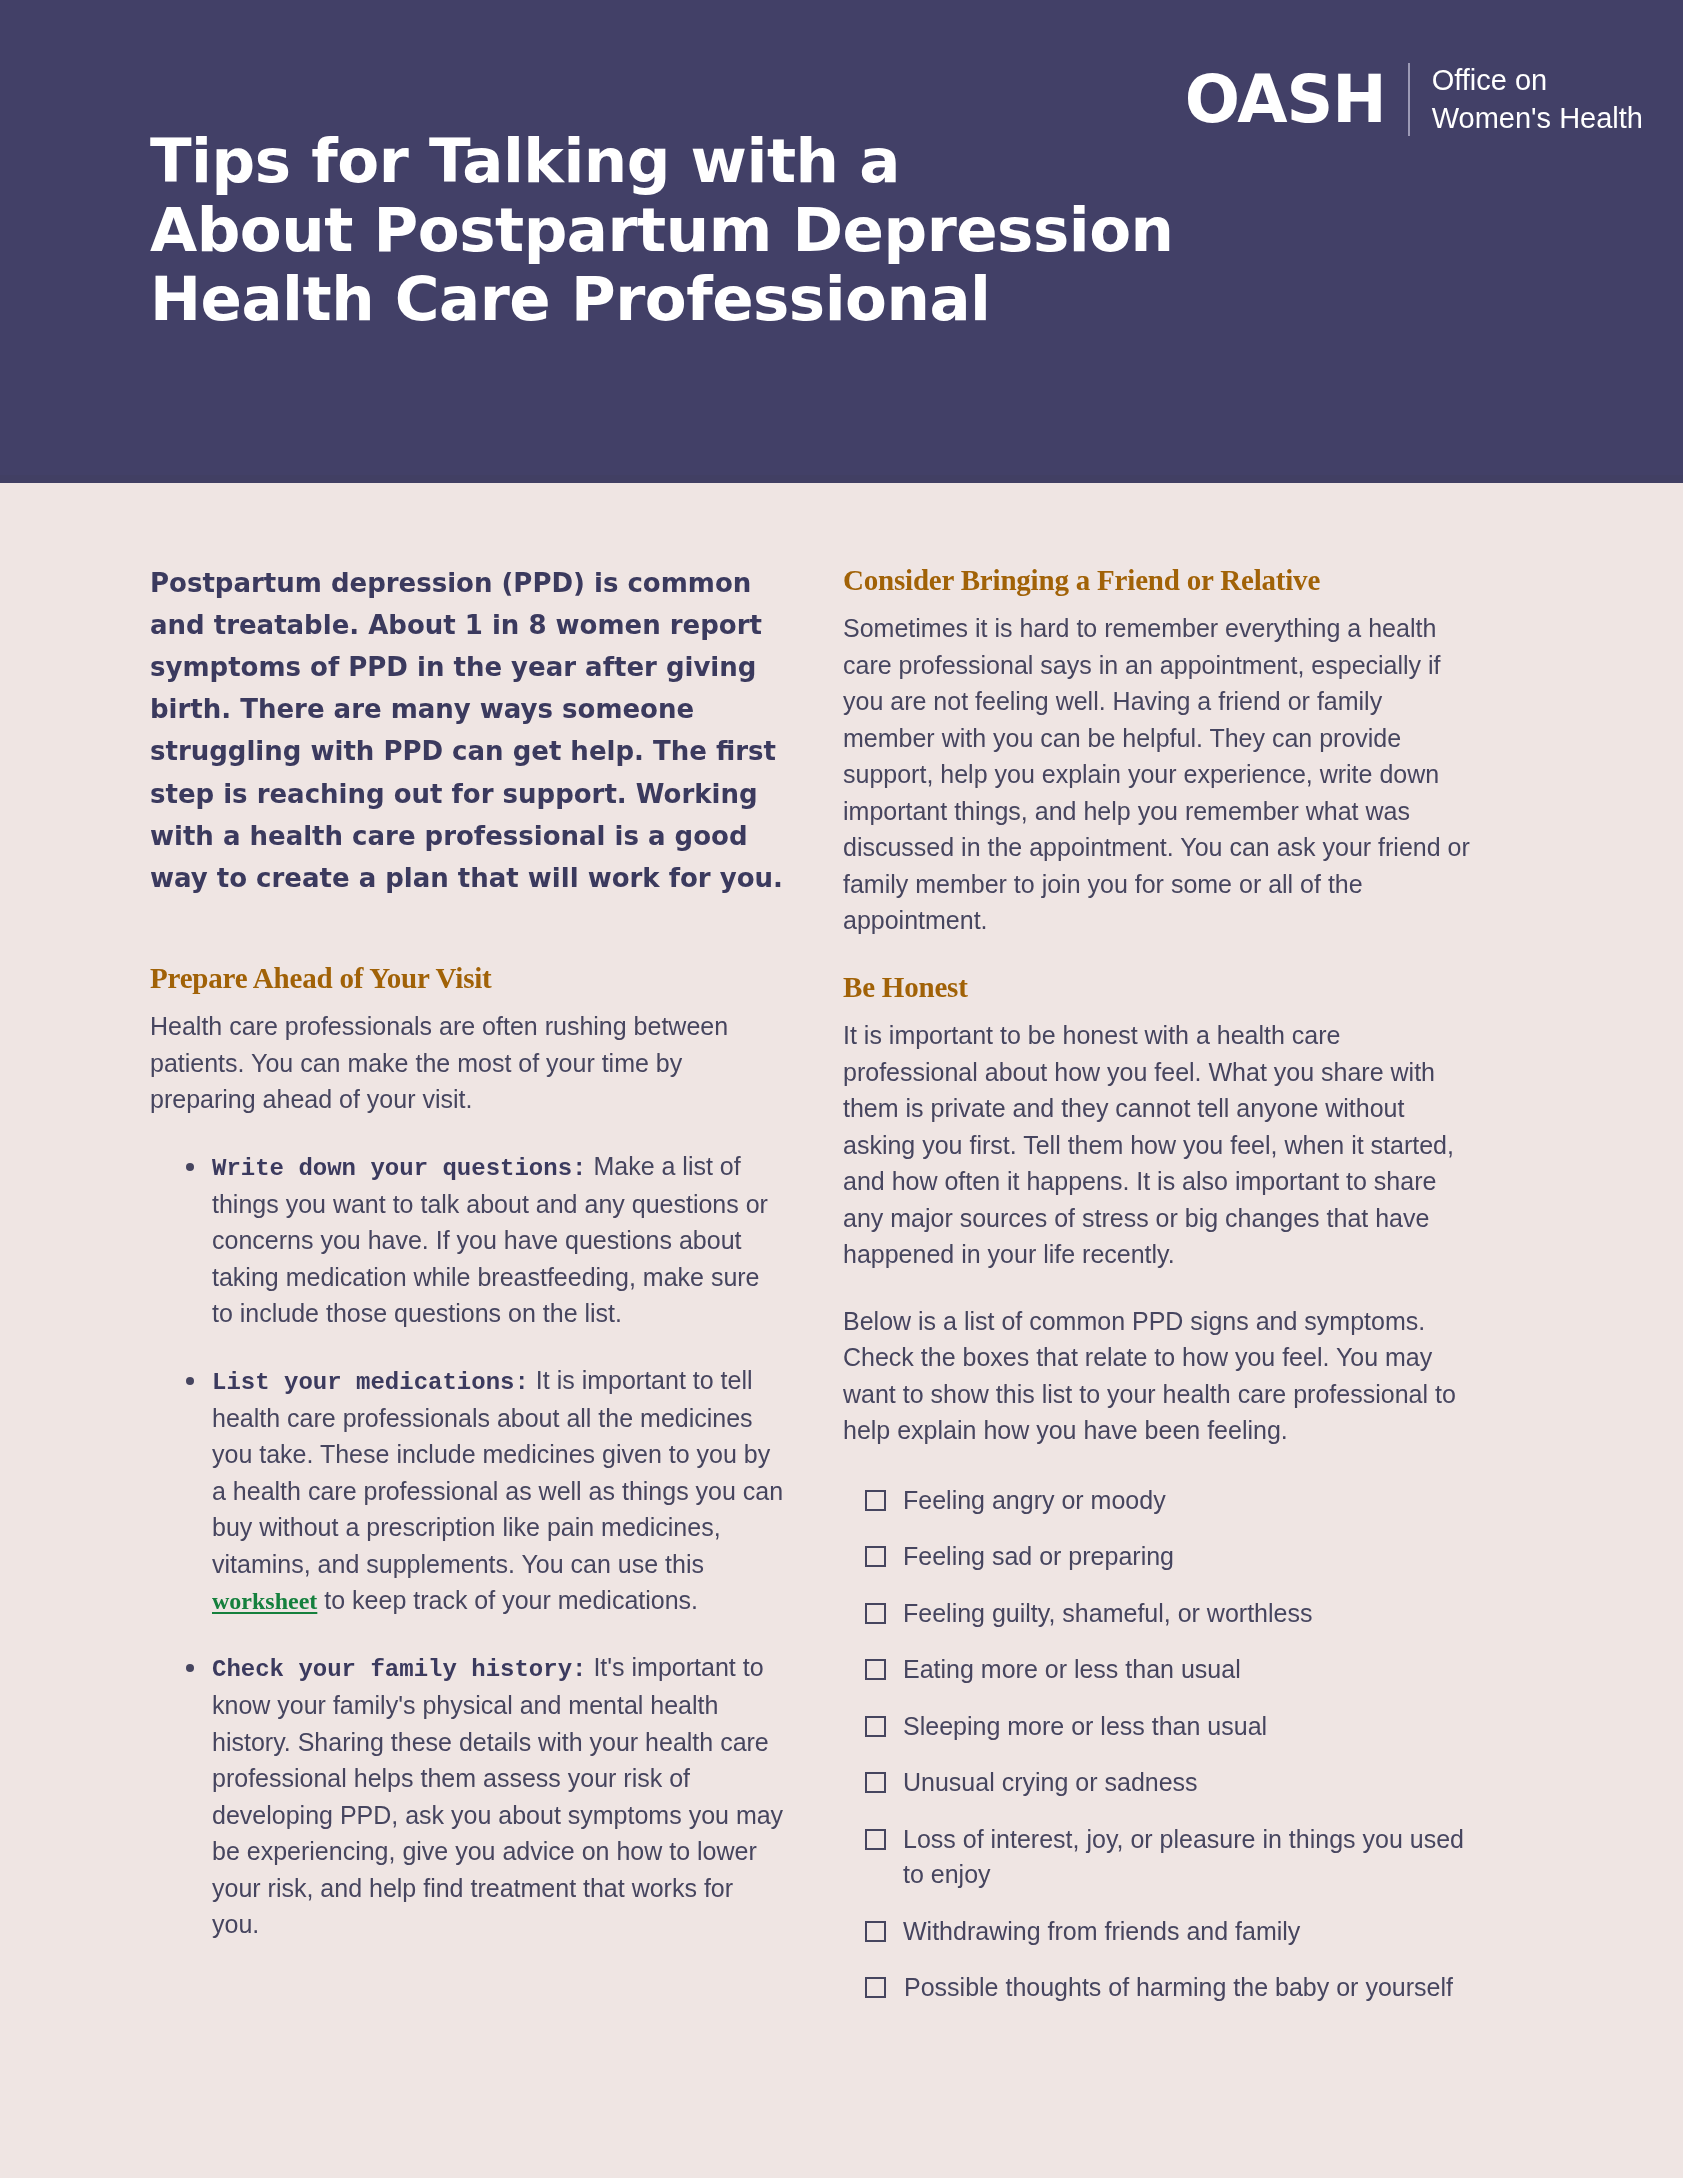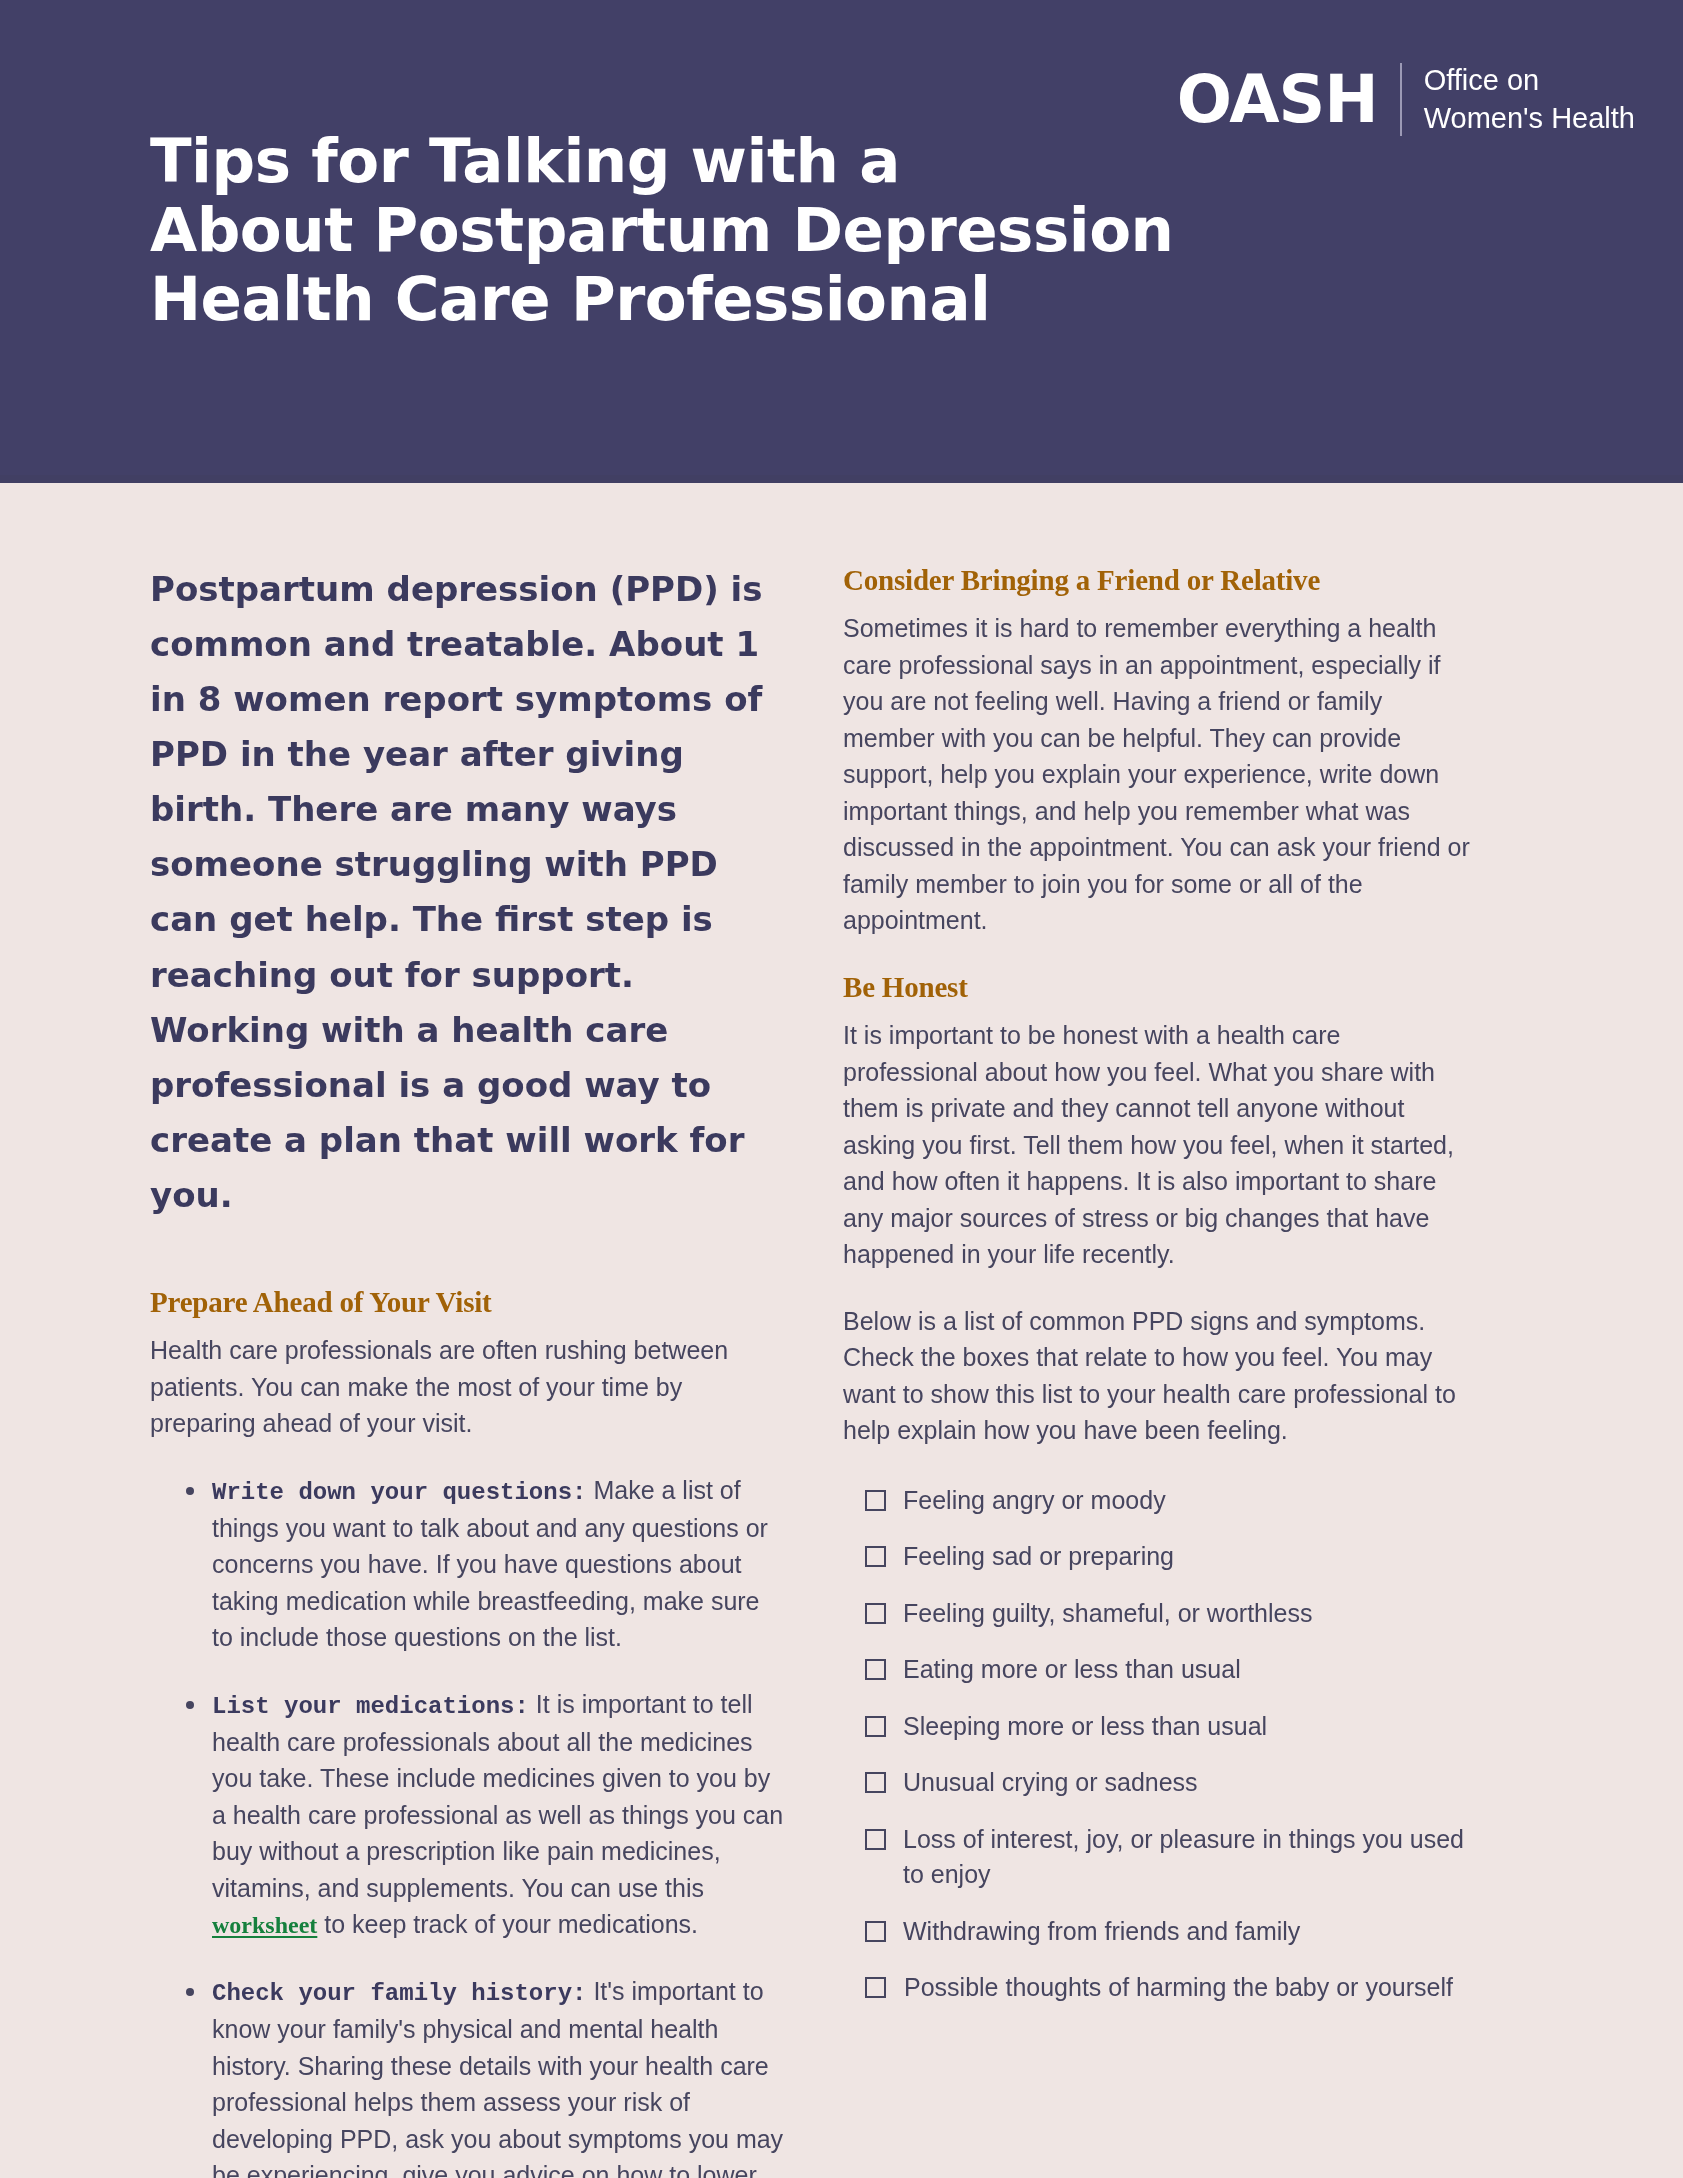--- a/index.html
+++ b/index.html
@@ -31,21 +31,21 @@
   }
   .header-underline {
     width: 1683px;
     height: 8px;
     background: #413f63;
   }
 
   .logo {
     position: absolute;
     top: 61px;
-    right: 48px;
+    right: 40px;
     display: flex;
     align-items: stretch;
     color: #ffffff;
   }
   .logo-mark {
     font-family: "DejaVu Sans", sans-serif;
     font-weight: 700;
     font-size: 65px;
     letter-spacing: -1px;
     line-height: 77px;
@@ -102,21 +102,21 @@
     box-sizing: border-box;
   }
   .col {
     width: 636px;
     flex: 0 0 636px;
   }
 
   .intro {
     margin: 0 0 61px 0;
     font-family: "DejaVu Sans", sans-serif;
-    font-size: 34px;
+    font-size: 26px;
     line-height: 1.62;
     color: #3b3a5e;
     font-weight: 600;
   }
   .intro b { font-weight: 800; }
 
   h2.section-heading {
     margin: 0 0 12px 0;
     font-family: Liberation Serif, serif;
     font-weight: 700;

